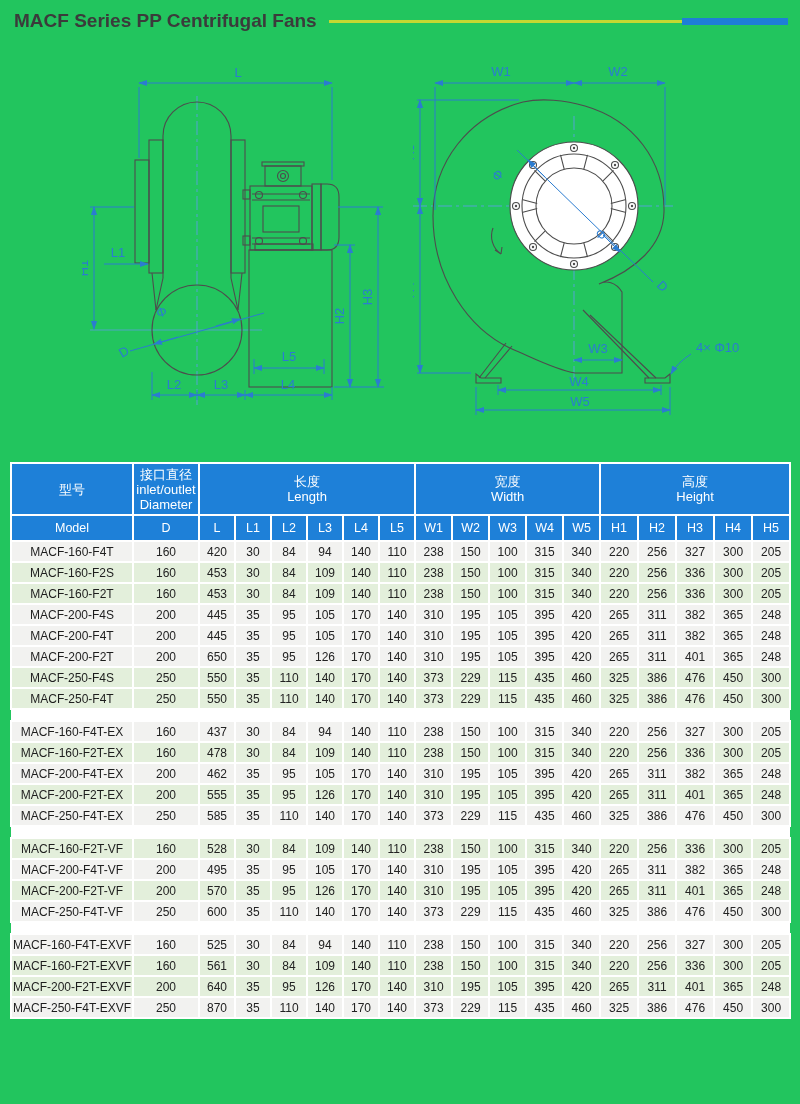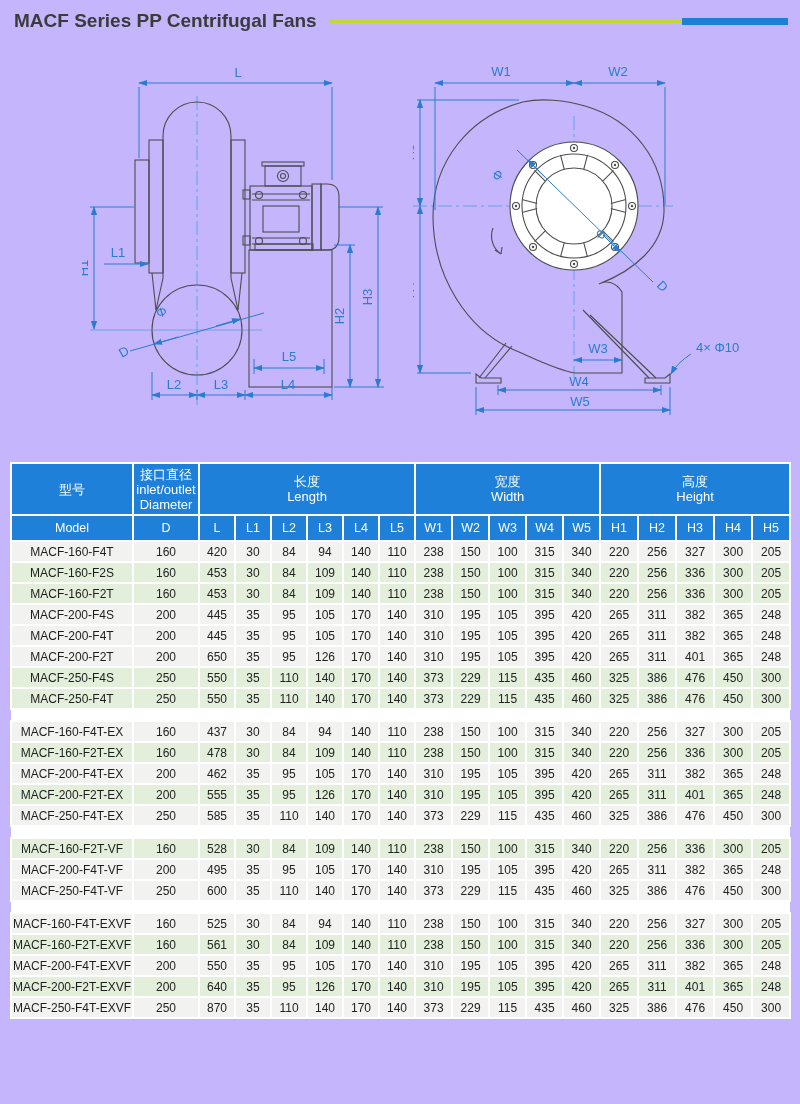--- a/index.html
+++ b/index.html
@@ -1,16 +1,16 @@
 <!DOCTYPE html>
 <html><head>
 <meta charset="utf-8">
 <style>
   html,body{margin:0;padding:0;background:#ffffff;font-family:"Liberation Sans",sans-serif;}
-  .page{width:800px;height:1104px;background:#c4b5fd;overflow:hidden;position:relative;}
+  .page{width:800px;height:1104px;background:#22c55e;overflow:hidden;position:relative;}
 
   
   .hdr{display:flex;align-items:center;padding:10px 12px 0 14px;}
   .hdr h1{margin:0;font-size:19px;font-weight:bold;color:#3b3b3b;letter-spacing:0;}
   .hdr .rule{flex:1;display:flex;align-items:center;margin-left:12px;}
   .hdr .rule .green{flex:1;height:3px;background:#c3d832;}
   .hdr .rule .blue{width:106px;height:7px;background:#1e7fd6;}
 
   
   .diagrams{display:flex;margin-top:28px;}
@@ -619,20 +619,40 @@
             <td>195</td>
             <td>105</td>
             <td>395</td>
             <td>420</td>
             <td>265</td>
             <td>311</td>
             <td>382</td>
             <td>365</td>
             <td>248</td>
           </tr>
+          <tr class="row tint">
+            <td class="model">MACF-200-F2T-VF</td>
+            <td>200</td>
+            <td>570</td>
+            <td>35</td>
+            <td>95</td>
+            <td>126</td>
+            <td>170</td>
+            <td>140</td>
+            <td>310</td>
+            <td>195</td>
+            <td>105</td>
+            <td>395</td>
+            <td>420</td>
+            <td>265</td>
+            <td>311</td>
+            <td>401</td>
+            <td>365</td>
+            <td>248</td>
+          </tr>
           <tr class="row">
             <td class="model">MACF-250-F4T-VF</td>
             <td>250</td>
             <td>600</td>
             <td>35</td>
             <td>110</td>
             <td>140</td>
             <td>170</td>
             <td>140</td>
             <td>373</td>
@@ -682,40 +702,20 @@
             <td>150</td>
             <td>100</td>
             <td>315</td>
             <td>340</td>
             <td>220</td>
             <td>256</td>
             <td>336</td>
             <td>300</td>
             <td>205</td>
           </tr>
-          <tr class="row">
-            <td class="model">MACF-200-F4T-EXVF</td>
-            <td>200</td>
-            <td>550</td>
-            <td>35</td>
-            <td>95</td>
-            <td>105</td>
-            <td>170</td>
-            <td>140</td>
-            <td>310</td>
-            <td>195</td>
-            <td>105</td>
-            <td>395</td>
-            <td>420</td>
-            <td>265</td>
-            <td>311</td>
-            <td>382</td>
-            <td>365</td>
-            <td>248</td>
-          </tr>
           <tr class="row tint">
             <td class="model">MACF-200-F2T-EXVF</td>
             <td>200</td>
             <td>640</td>
             <td>35</td>
             <td>95</td>
             <td>126</td>
             <td>170</td>
             <td>140</td>
             <td>310</td>

